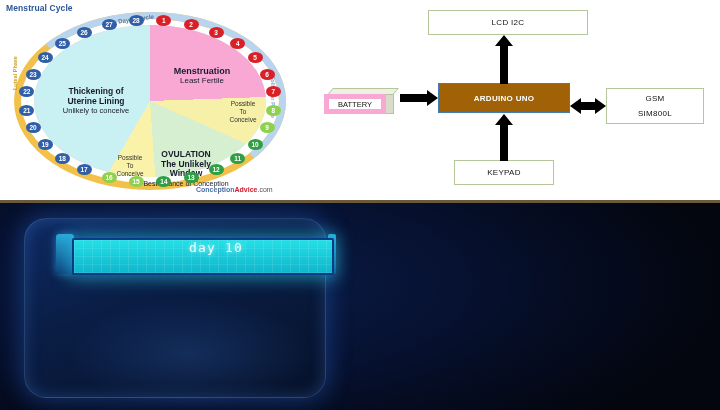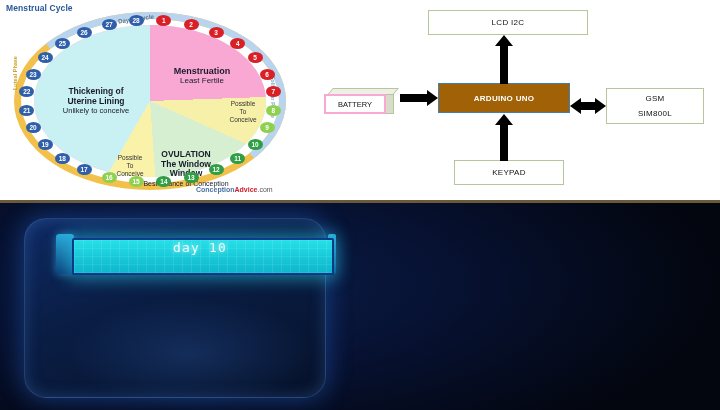--- a/index.html
+++ b/index.html
@@ -47,31 +47,31 @@
   .footer-brand .acc{color:#cf1b2b;}
   .footer-brand .dot{color:#555;font-weight:normal;}
 
   
   .bd{position:absolute;left:310px;top:0;width:410px;height:200px;background:#fff;}
   .bx{position:absolute;box-sizing:border-box;border:1px solid #b5c79a;background:#fff;
     display:flex;align-items:center;justify-content:center;flex-direction:column;
     font-size:8px;color:#111;letter-spacing:.3px;}
   .bx-round{border-radius:0;}
   .bx-lcd{left:118px;top:10px;width:160px;height:25px;}
-  .bx-keypad{left:144px;top:160px;width:110px;height:25px;justify-content:center;}
+  .bx-keypad{left:144px;top:160px;width:100px;height:25px;justify-content:center;}
   .bx-gsm{left:296px;top:88px;width:98px;height:36px;gap:6px;}
   .bx-ard{left:128px;top:83px;width:132px;height:30px;background:#a16207;border:1px solid #3f7fb5;
     color:#fff;font-weight:bold;font-size:8px;}
   .bat{position:absolute;left:14px;top:88px;width:72px;height:26px;}
   .bat-top{position:absolute;left:6px;top:0;width:66px;height:7px;background:#eef0e6;
     border:1px solid #b5c79a;transform:skewX(-40deg);box-sizing:border-box;}
   .bat-side{position:absolute;left:60px;top:6px;width:10px;height:20px;background:#d8dcc8;
     border:1px solid #b5c79a;box-sizing:border-box;}
   .bat-face{position:absolute;left:0;top:6px;width:62px;height:20px;background:#fff;
-    border:2px solid #f9a8d4;box-sizing:border-box;display:flex;align-items:center;
+    border:5px solid #f9a8d4;box-sizing:border-box;display:flex;align-items:center;
     justify-content:center;font-size:7.5px;color:#111;}
   .ar{position:absolute;background:#000;}
   .ar-h{height:8px;}
   .ar-v{width:8px;}
   .arrowhead{position:absolute;width:0;height:0;}
   .ah-r{border-top:8px solid transparent;border-bottom:8px solid transparent;border-left:11px solid #000;}
   .ah-l{border-top:8px solid transparent;border-bottom:8px solid transparent;border-right:11px solid #000;}
   .ah-u{border-left:9px solid transparent;border-right:9px solid transparent;border-bottom:11px solid #000;}
 
   
@@ -89,21 +89,21 @@
     background:linear-gradient(180deg,#25e0e8 0%,#17c8d8 55%,#0fb6cc 100%);
     border:2px solid #0a3a8a;border-radius:2px;box-shadow:0 0 16px 4px rgba(40,200,230,.55);
     overflow:hidden;}
   .lcd-grid{position:absolute;left:0;top:0;width:100%;height:100%;
     background-image:repeating-linear-gradient(90deg,rgba(255,255,255,.10) 0 1px,transparent 1px 9px),
                      repeating-linear-gradient(0deg,rgba(255,255,255,.08) 0 1px,transparent 1px 8px);}
   .lcd-bezel-l{position:absolute;left:56px;top:34px;width:18px;height:40px;border-radius:3px;
     background:linear-gradient(180deg,#2aa8d8,#0b3e7a);box-shadow:0 0 8px rgba(60,180,240,.6);}
   .lcd-bezel-r{position:absolute;left:328px;top:34px;width:8px;height:40px;border-radius:2px;
     background:linear-gradient(180deg,#2aa8d8,#0b3e7a);}
-  .lcd-line{position:absolute;left:2px;width:248px;color:#eafdff;font-family:"DejaVu Sans Mono",monospace;
+  .lcd-line{position:absolute;left:18px;width:248px;color:#eafdff;font-family:"DejaVu Sans Mono",monospace;
     font-size:13px;letter-spacing:1.2px;text-shadow:0 0 5px rgba(255,255,255,.8);white-space:pre;}
   .lcd-l1{top:0px;text-align:center;}
   .lcd-l2{top:15px;}
 </style>
 </head>
 <body>
 
 <div class="page">
 
   <div class="cycle-panel">
@@ -128,21 +128,21 @@
         <div>Unlikely to conceive</div>
       </div>
 
       <div class="lbl lbl-mens">
         <div class="h">Menstruation</div>
         <div>Least Fertile</div>
       </div>
 
       <div class="lbl lbl-ovul">
         <div class="h">OVULATION</div>
-        <div class="h">The Window</div>
+        <div class="h">The Unlikely</div>
         <div class="h">Window</div>
         <div>Best Chance of Conception</div>
       </div>
 
       <div class="lbl lbl-poss-r">
         <div>Possible</div>
         <div>To</div>
         <div>Conceive</div>
       </div>
 

